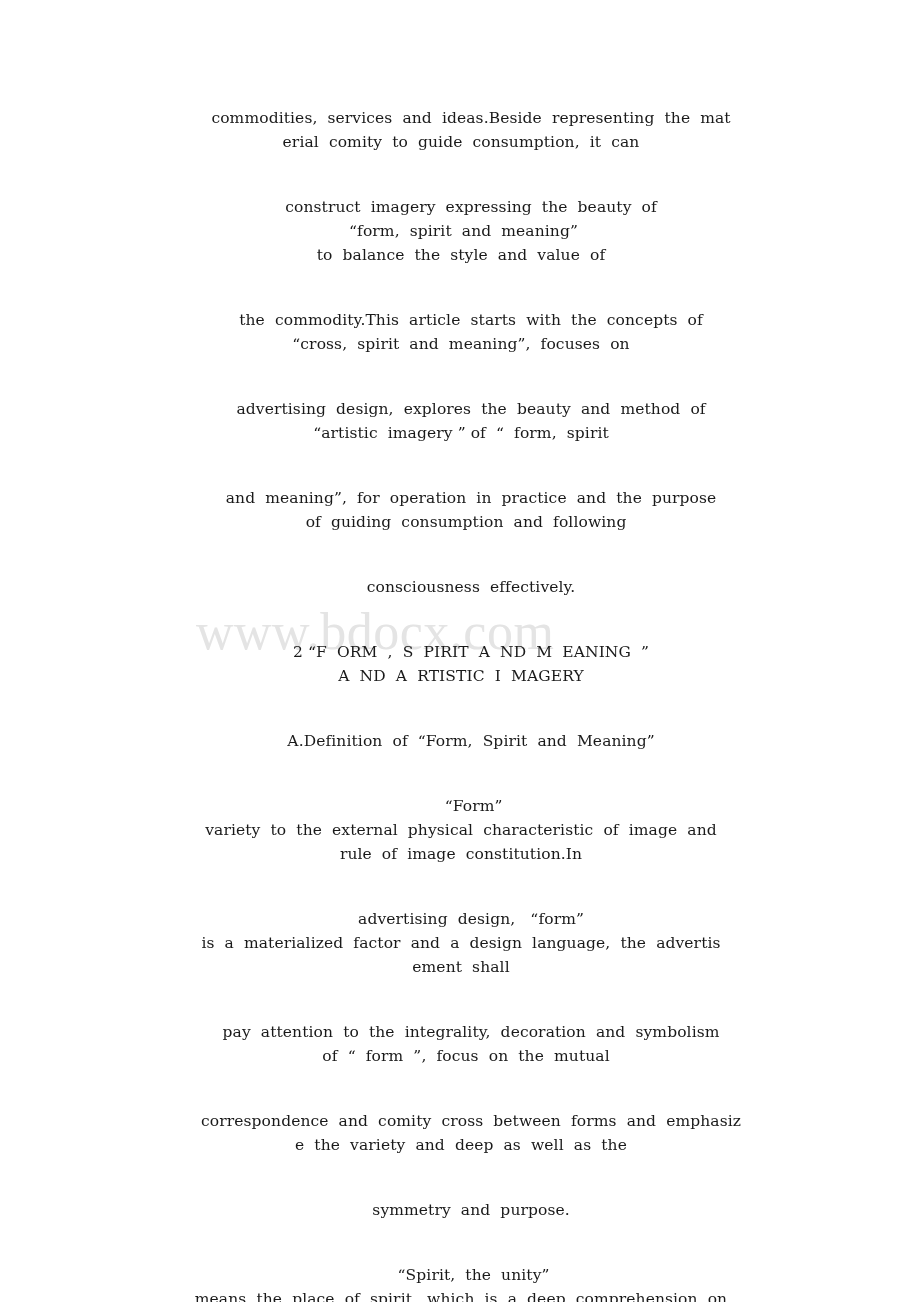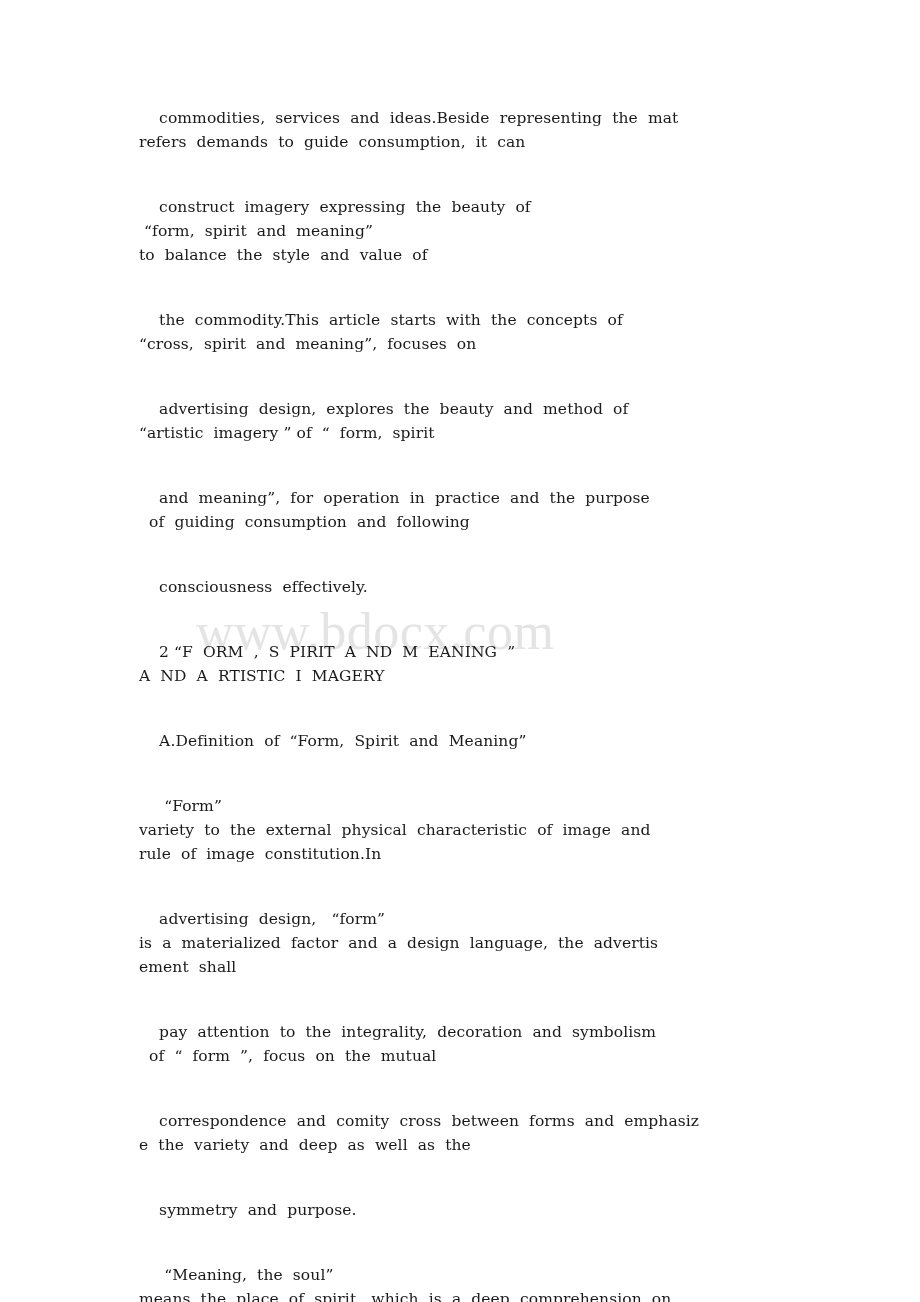--- a/index.html
+++ b/index.html
@@ -52,48 +52,49 @@
   .para {
     margin: 0 0 0 0;
     padding: 0;
     color: #1a1a1a;
     font-family: "DejaVu Serif", "Liberation Serif", serif;
     font-size: 15.5px;
     line-height: 24px;
     letter-spacing: 0.1px;
     white-space: pre-wrap;
     word-spacing: 0px;
+    text-align: center;
   }
 
   .para + .para {
     margin-top: 41px;
   }
 
   .para .line {
     display: block;
     white-space: pre;
   }
 </style>
 </head>
 <body>
 
 <div id="page">
 
   <div id="watermark">www.bdocx.com</div>
 
   <div id="content">
-      <div class="para"><span class="line">    commodities,  services  and  ideas.Beside  representing  the  mat</span><span class="line">refers  demands  to  guide  consumption,  it  can</span></div>
+      <div class="para"><span class="line">    commodities,  services  and  ideas.Beside  representing  the  mat</span><span class="line">erial  comity  to  guide  consumption,  it  can</span></div>
       <div class="para"><span class="line">    construct  imagery  expressing  the  beauty  of</span><span class="line"> “form,  spirit  and  meaning”</span><span class="line">to  balance  the  style  and  value  of</span></div>
       <div class="para"><span class="line">    the  commodity.This  article  starts  with  the  concepts  of</span><span class="line">“cross,  spirit  and  meaning”,  focuses  on</span></div>
       <div class="para"><span class="line">    advertising  design,  explores  the  beauty  and  method  of</span><span class="line">“artistic  imagery ” of  “  form,  spirit</span></div>
       <div class="para"><span class="line">    and  meaning”,  for  operation  in  practice  and  the  purpose</span><span class="line">  of  guiding  consumption  and  following</span></div>
       <div class="para"><span class="line">    consciousness  effectively.</span></div>
       <div class="para"><span class="line">    2 “F  ORM  ,  S  PIRIT  A  ND  M  EANING  ”</span><span class="line">A  ND  A  RTISTIC  I  MAGERY</span></div>
       <div class="para"><span class="line">    A.Definition  of  “Form,  Spirit  and  Meaning”</span></div>
       <div class="para"><span class="line">     “Form”</span><span class="line">variety  to  the  external  physical  characteristic  of  image  and</span><span class="line">rule  of  image  constitution.In</span></div>
       <div class="para"><span class="line">    advertising  design,   “form”</span><span class="line">is  a  materialized  factor  and  a  design  language,  the  advertis</span><span class="line">ement  shall</span></div>
       <div class="para"><span class="line">    pay  attention  to  the  integrality,  decoration  and  symbolism</span><span class="line">  of  “  form  ”,  focus  on  the  mutual</span></div>
       <div class="para"><span class="line">    correspondence  and  comity  cross  between  forms  and  emphasiz</span><span class="line">e  the  variety  and  deep  as  well  as  the</span></div>
       <div class="para"><span class="line">    symmetry  and  purpose.</span></div>
-      <div class="para"><span class="line">     “Meaning,  the  soul”</span><span class="line">means  the  place  of  spirit,  which  is  a  deep  comprehension  on</span></div>
+      <div class="para"><span class="line">     “Spirit,  the  unity”</span><span class="line">means  the  place  of  spirit,  which  is  a  deep  comprehension  on</span></div>
     </div>
 
 </div>
 
 </body></html>

